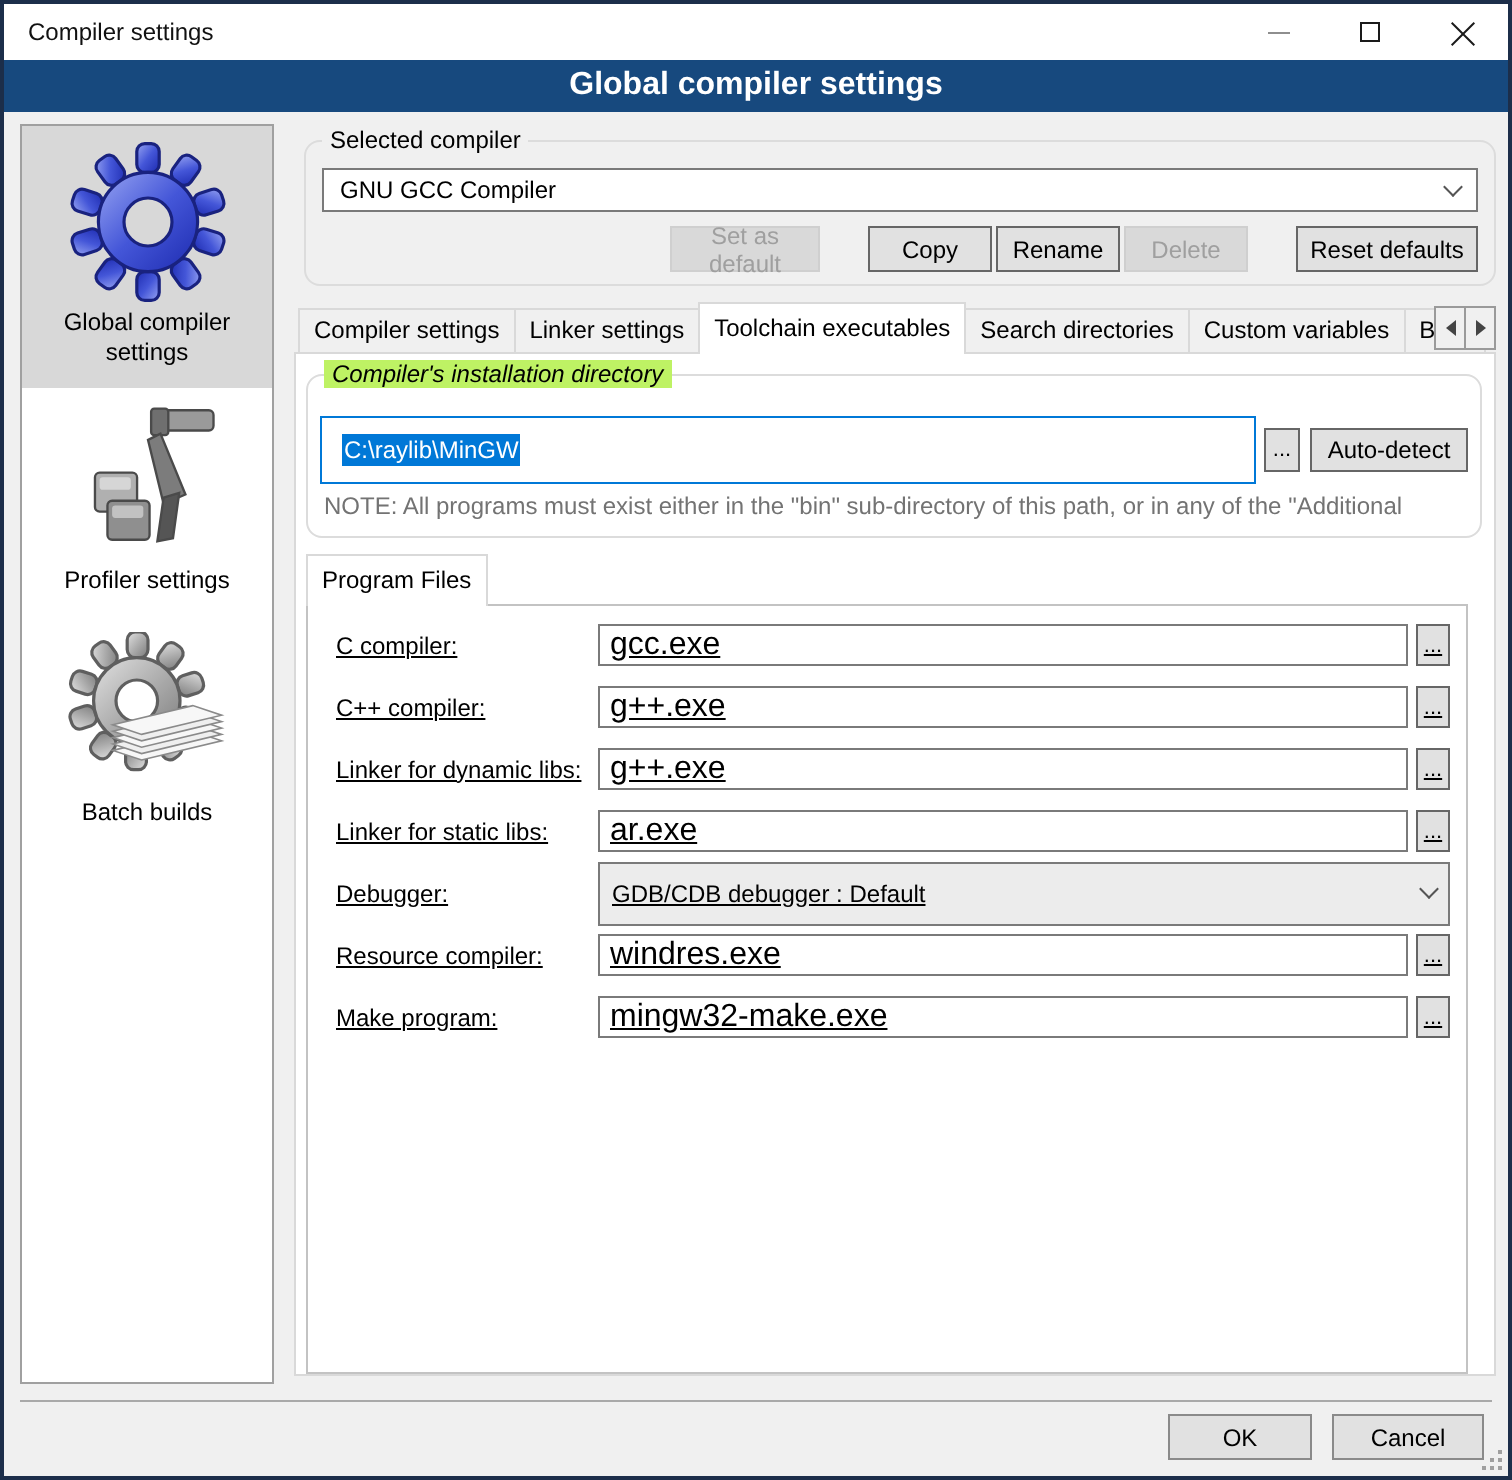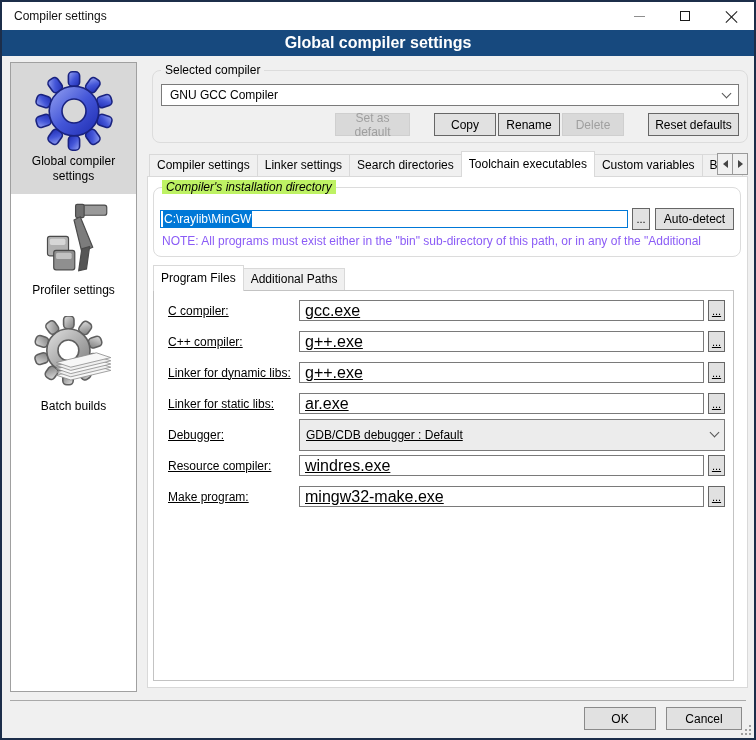--- a/index.html
+++ b/index.html
@@ -72,26 +72,26 @@
       border-right:5px solid #444; }
   .tri-right { width:0; height:0; border-top:4px solid transparent; border-bottom:4px solid transparent;
       border-left:5px solid #444; }
 
   
   .tabpage { position:relative; z-index:2; margin:0 2px 0 2px; height:512px; background:#fff;
       border:1px solid #d9d9d9; display:flex; flex-direction:column; }
 
   .gb-installdir { margin:10px 6px 0 5px; padding:20px 6px 6px 6px; }
   .dir-row { display:flex; align-items:center; }
-  .textbox-focused { flex:1; height:18px; background:#fff; border:1px solid #0078d7;
-      display:flex; align-items:center; padding:0 2px; overflow:hidden; white-space:nowrap;text-align:right; }
+  .textbox-focused { flex:1; height:34px; background:#fff; border:1px solid #0078d7;
+      display:flex; align-items:center; padding:0 10px; overflow:hidden; white-space:nowrap;text-align:right; }
   .sel-text { background:#0078d7; color:#fff; padding:1px 1px; }
   .browse-sm { width:18px; height:22px; margin-left:4px; font-size:11px; }
   .autodetect { width:79px; height:22px; margin-left:5px; }
-  .note-line { margin:4px 0 2px 2px; color:#8b5cf6; white-space:nowrap; overflow:hidden; }
+  .note-line { margin:4px 0 2px 2px; color:#737373; white-space:nowrap; overflow:hidden; }
 
   .subtabstrip { display:flex; align-items:flex-end; height:25px; margin:8px 0 0 5px; position:relative; z-index:2; }
   .innerpage { margin:0 13px 0 5px; height:391px; background:#fff; border:1px solid #c3c3c3;
       padding:9px 8px 0 14px;text-decoration:underline; }
 
   .field-row { display:flex; align-items:center; height:21px; margin-bottom:10px; }
   .field-label { width:131px; }
   .textbox { flex:1; height:21px; border:1px solid #7a7a7a; background:#fff; font-family:inherit;
       font-size:16px; padding:0 5px; outline:none; }
   .browse { width:17px; height:21px; margin-left:4px; font-size:11px; }
@@ -237,22 +237,22 @@
           <span class="gap2"></span>
           <button class="btn disabled w-del">Delete</button>
           <span class="gap24"></span>
           <button class="btn w-reset">Reset defaults</button>
         </div>
       </div>
 
       <div class="tabstrip">
         <div class="tab">Compiler settings</div>
         <div class="tab">Linker settings</div>
+        <div class="tab active">Toolchain executables</div>
         <div class="tab">Search directories</div>
-        <div class="tab active">Toolchain executables</div>
         <div class="tab">Custom variables</div>
         <div class="tab clipped">Build options</div>
         <div class="tab-arrows">
           <div class="arrow-btn">
               <span class="tri-left"></span>
             </div>
           <div class="arrow-btn">
               <span class="tri-right"></span>
             </div>
         </div>
@@ -267,21 +267,20 @@
               <span class="sel-text">C:\raylib\MinGW</span>
             </div>
             <button class="btn browse-sm">...</button>
             <button class="btn autodetect">Auto-detect</button>
           </div>
           <div class="note-line">NOTE: All programs must exist either in the "bin" sub-directory of this path, or in any of the "Additional</div>
         </div>
 
         <div class="subtabstrip">
           <div class="tab active">Program Files</div>
-          <div class="tab">Additional Paths</div>
         </div>
 
         <div class="innerpage">
 
           <div class="field-row">
             <span class="field-label">C compiler:</span>
             <input class="textbox" value="gcc.exe" style="">
             <button class="btn browse">...</button>
           </div>
 

